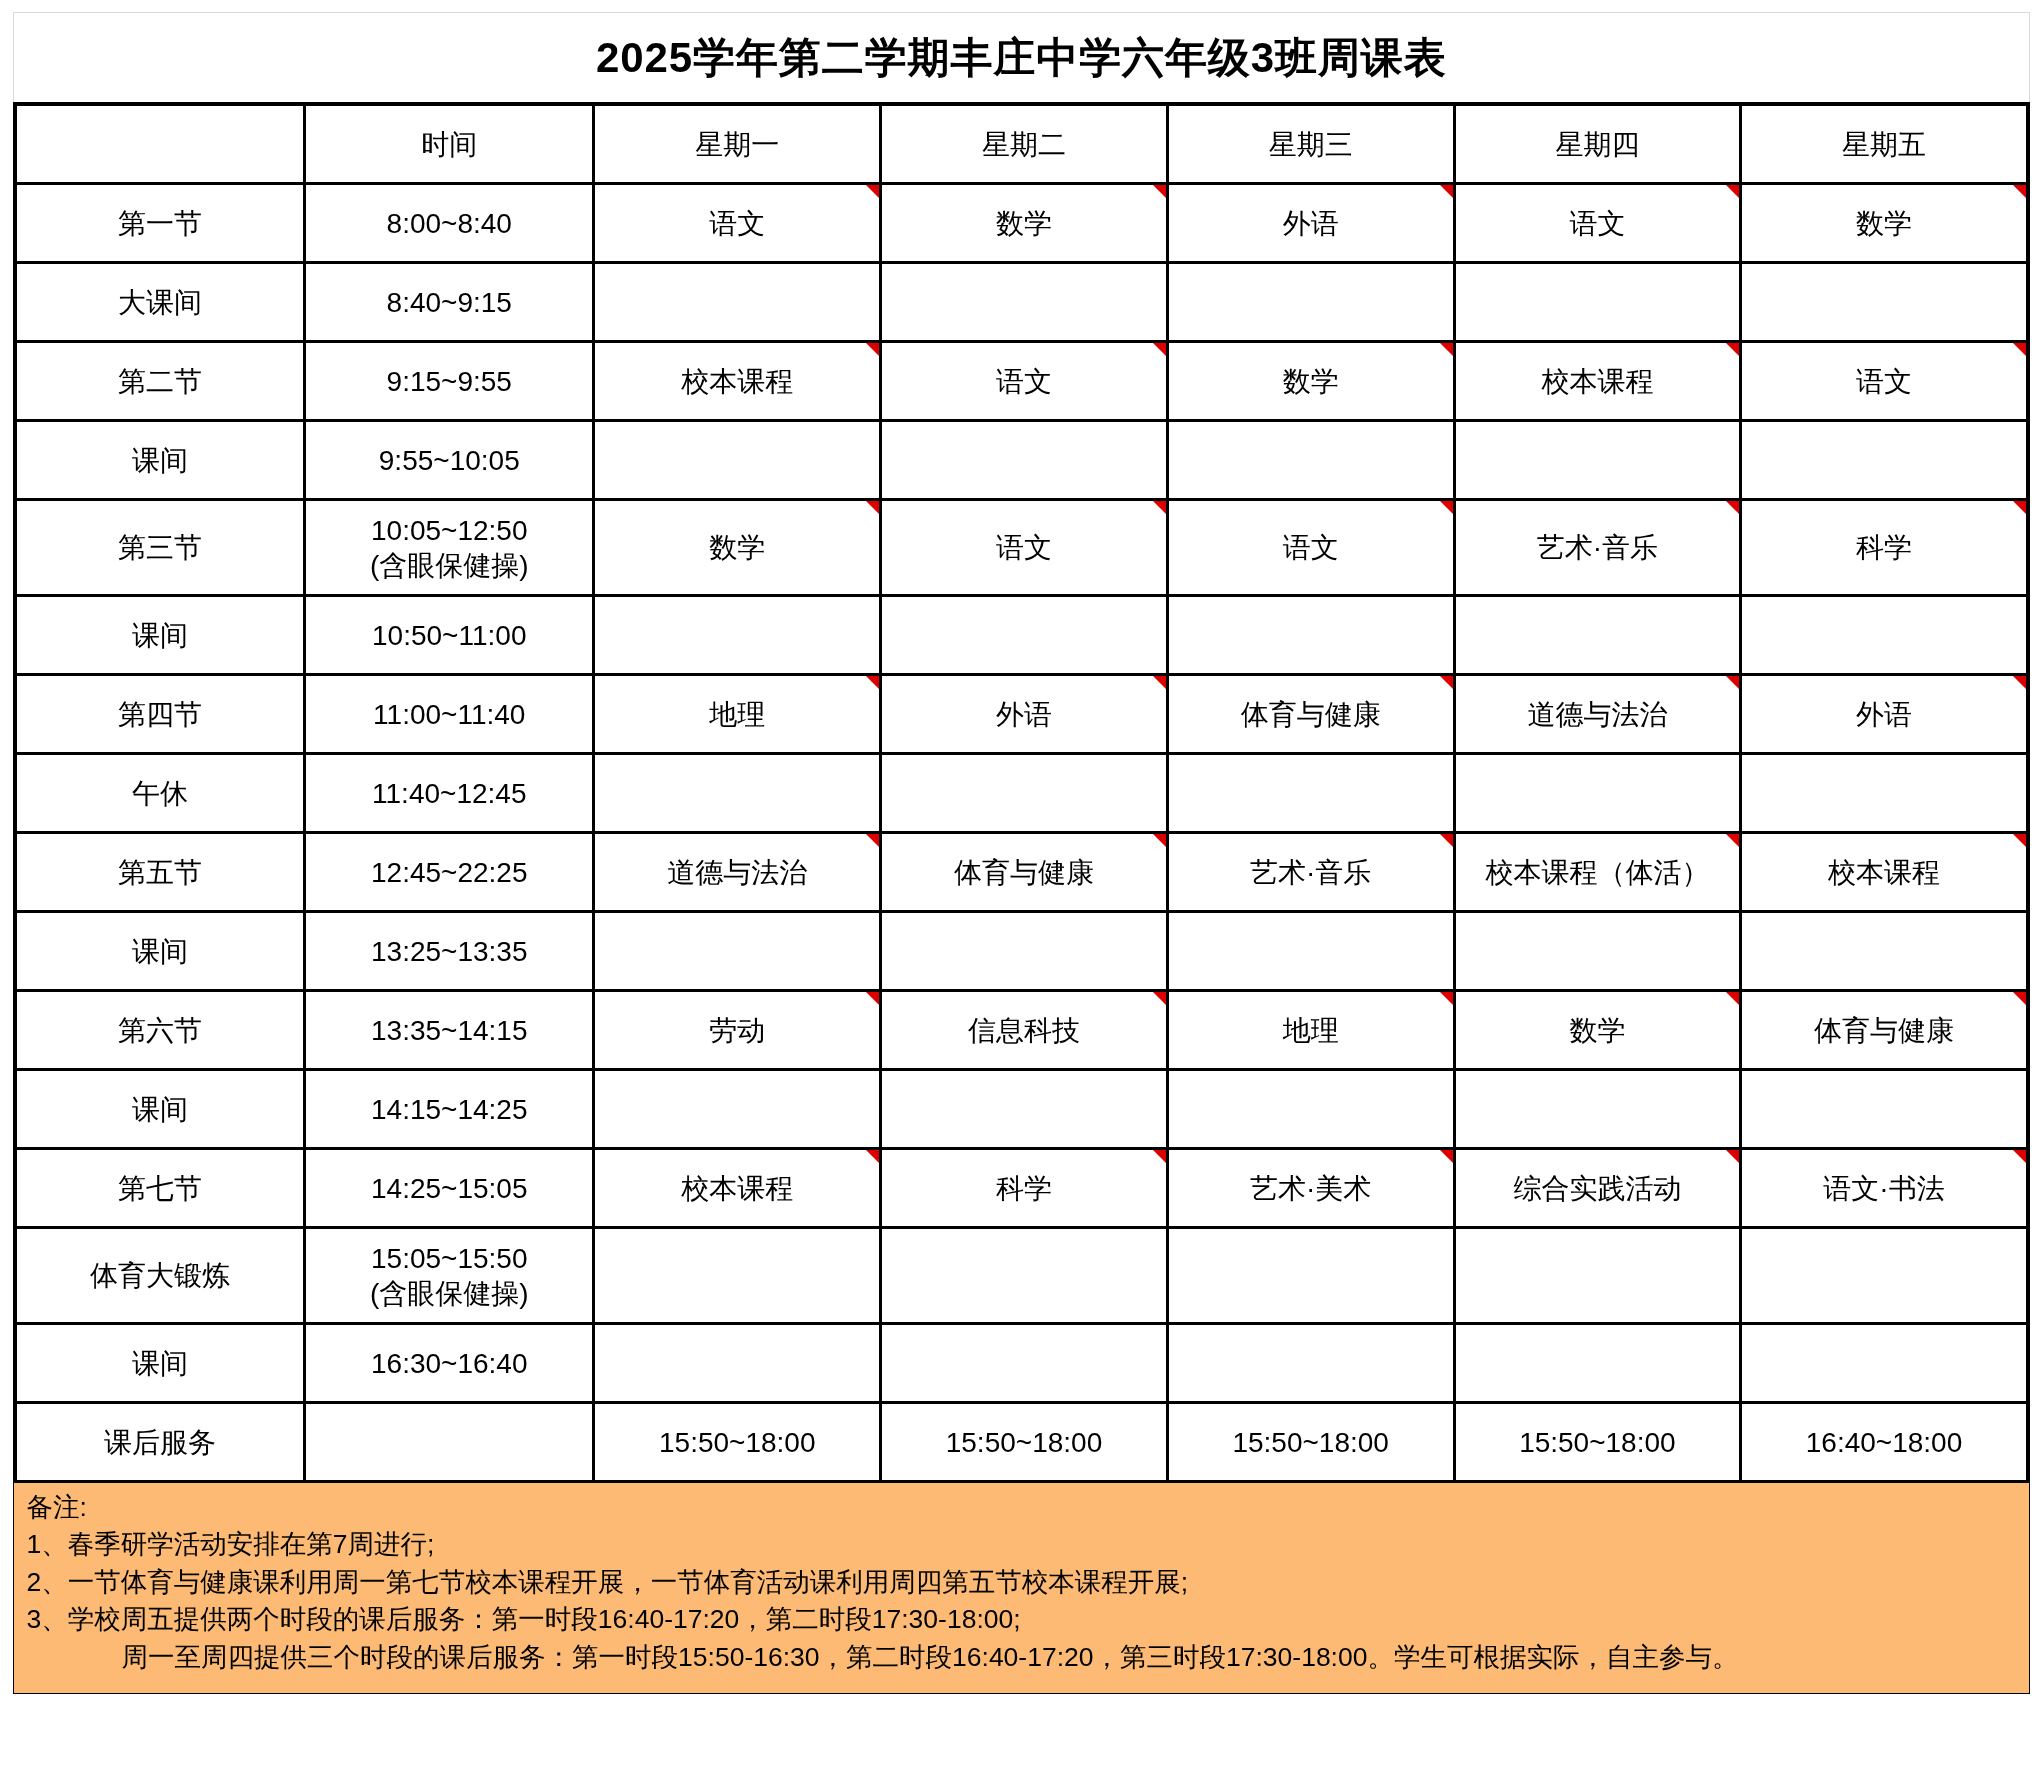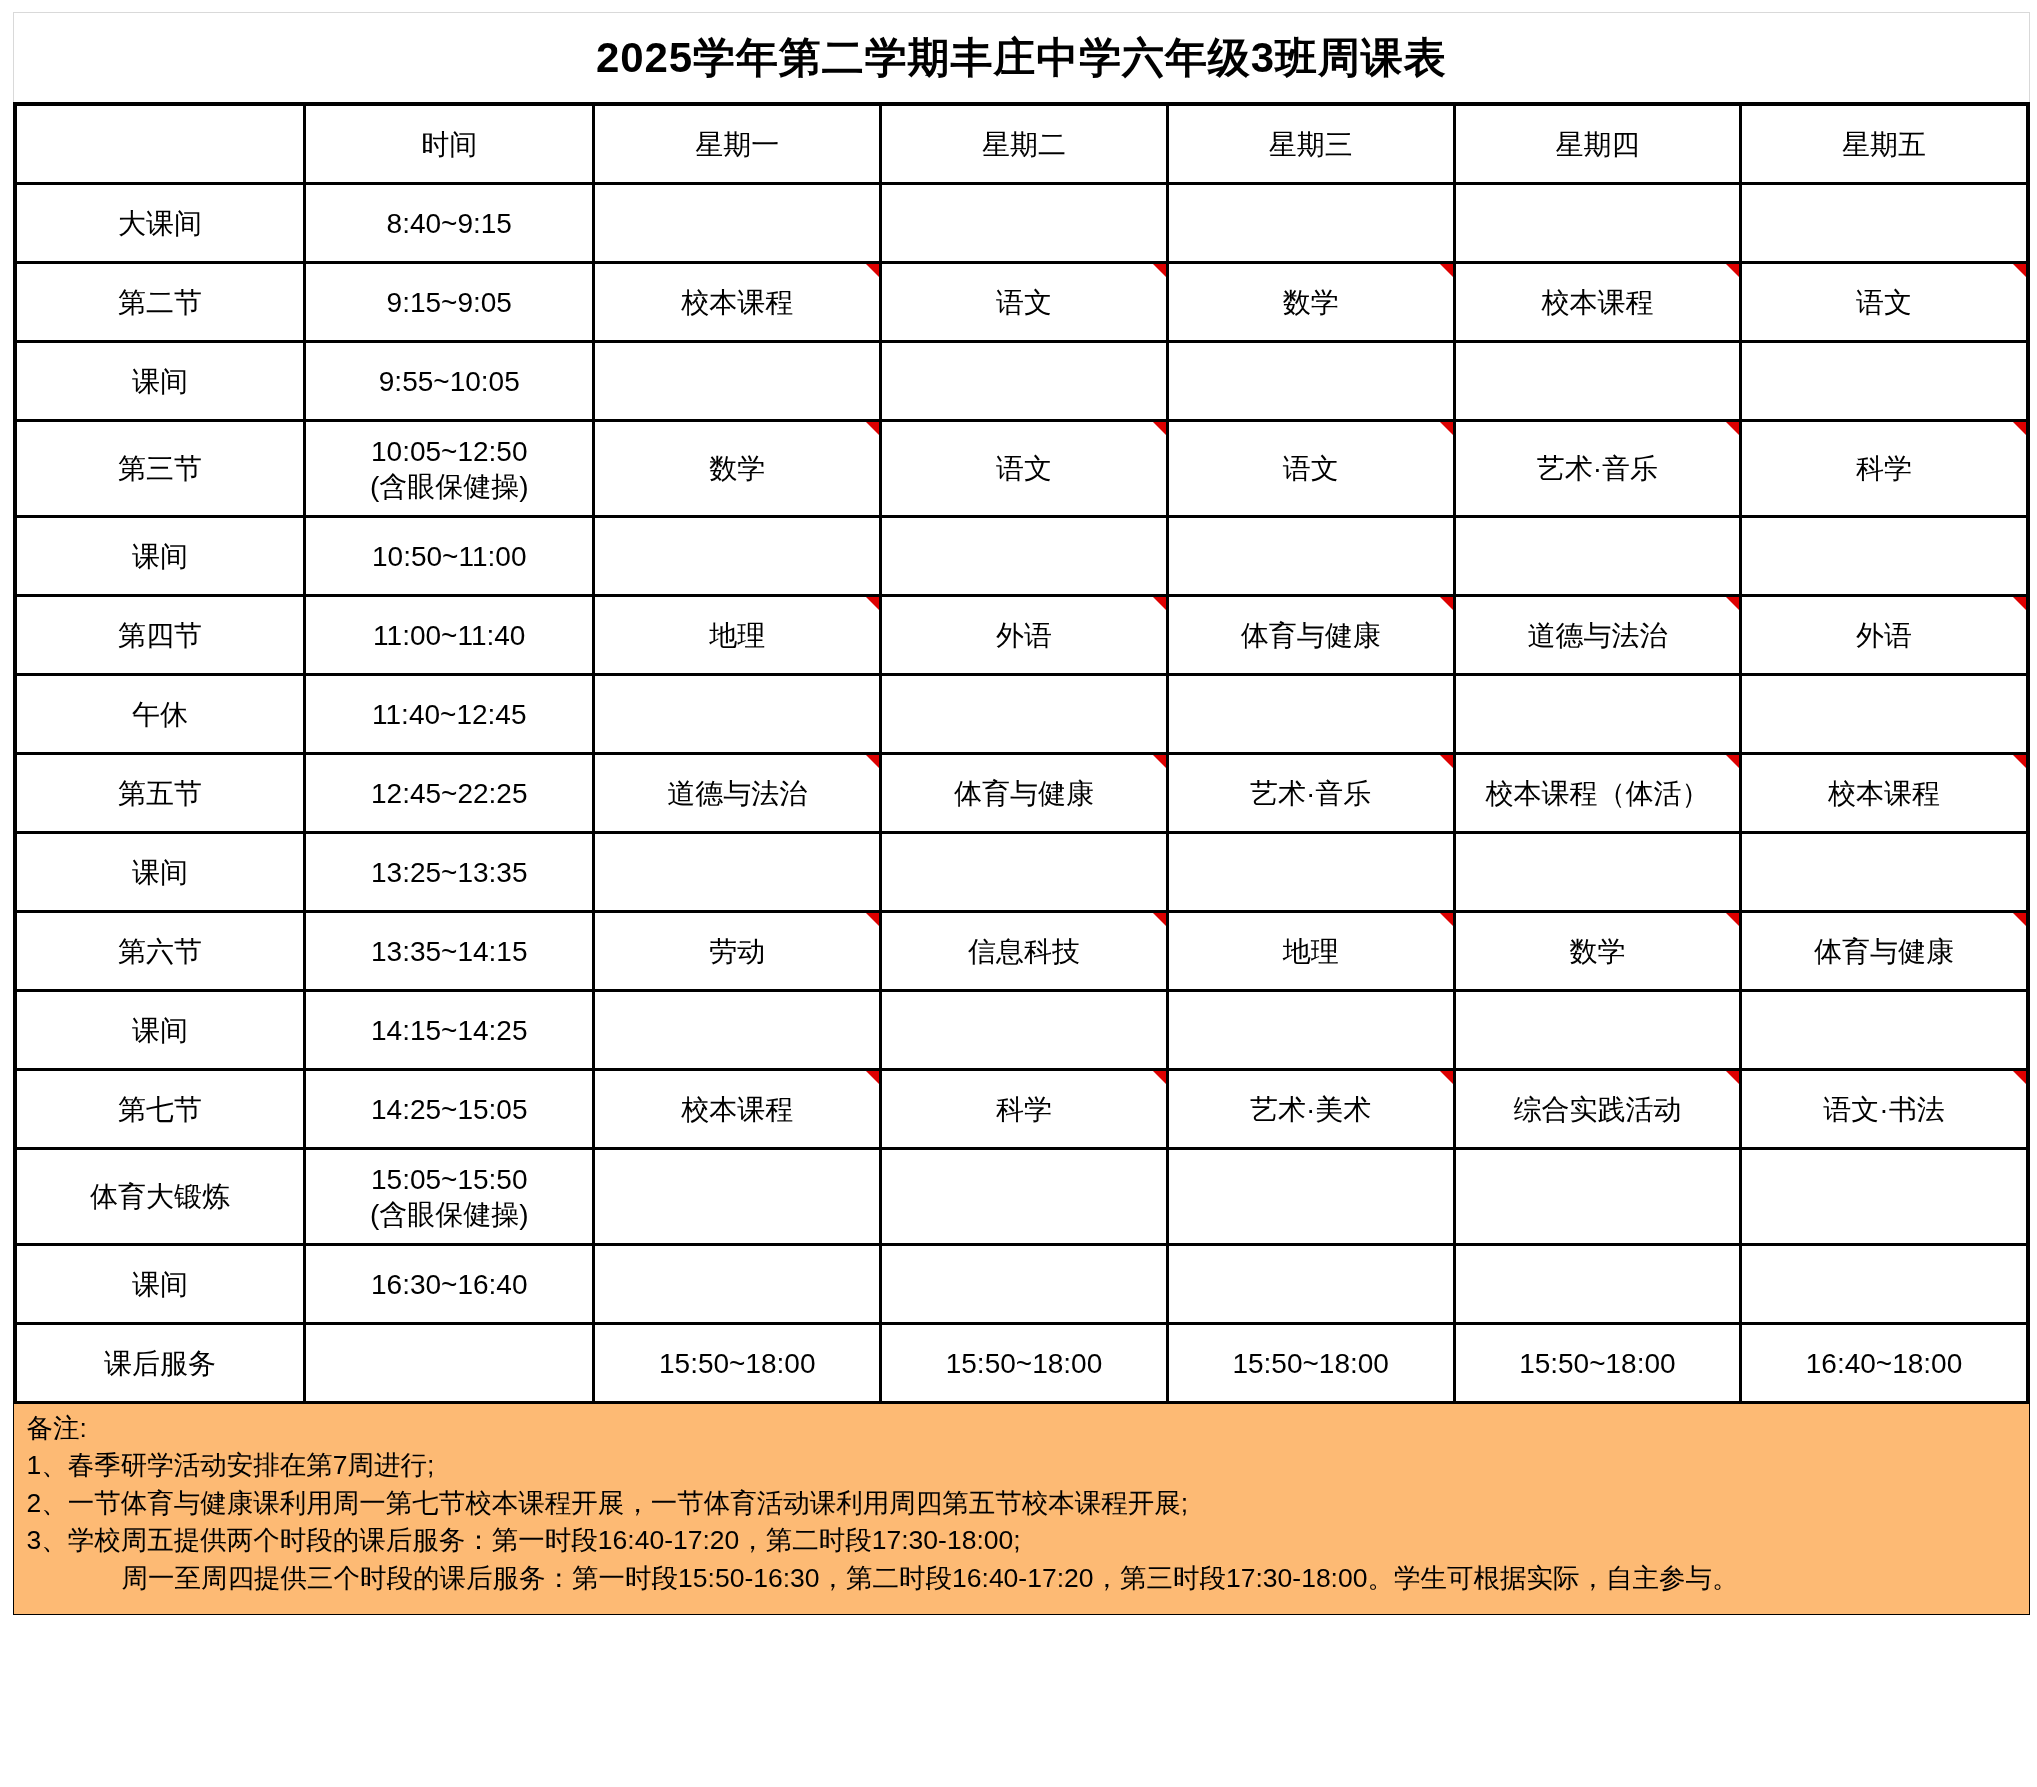--- a/index.html
+++ b/index.html
@@ -68,31 +68,40 @@
           <th>时间</th>
           <th>星期一</th>
           <th>星期二</th>
           <th>星期三</th>
           <th>星期四</th>
           <th>星期五</th>
         </tr>
       </thead>
       <tbody>
           <tr>
+    <td>第一节</td>
+    <td>8:00~8:40</td>
+    <td><span class="marker" style="display: block;"></span><span>语文</span></td>
+    <td><span class="marker" style="display: block;"></span><span>数学</span></td>
+    <td><span class="marker" style="display: block;"></span><span>外语</span></td>
+    <td><span class="marker" style="display: block;"></span><span>语文</span></td>
+    <td><span class="marker" style="display: block;"></span><span>数学</span></td>
+  </tr>
+          <tr>
     <td>大课间</td>
     <td>8:40~9:15</td>
     <td><span></span></td>
     <td><span></span></td>
     <td><span></span></td>
     <td><span></span></td>
     <td><span></span></td>
   </tr>
           <tr>
     <td>第二节</td>
-    <td>9:15~9:05</td>
+    <td>9:15~9:55</td>
     <td><span class="marker" style="display: block;"></span><span>校本课程</span></td>
     <td><span class="marker" style="display: block;"></span><span>语文</span></td>
     <td><span class="marker" style="display: block;"></span><span>数学</span></td>
     <td><span class="marker" style="display: block;"></span><span>校本课程</span></td>
     <td><span class="marker" style="display: block;"></span><span>语文</span></td>
   </tr>
           <tr>
     <td>课间</td>
     <td>9:55~10:05</td>
     <td><span></span></td>

